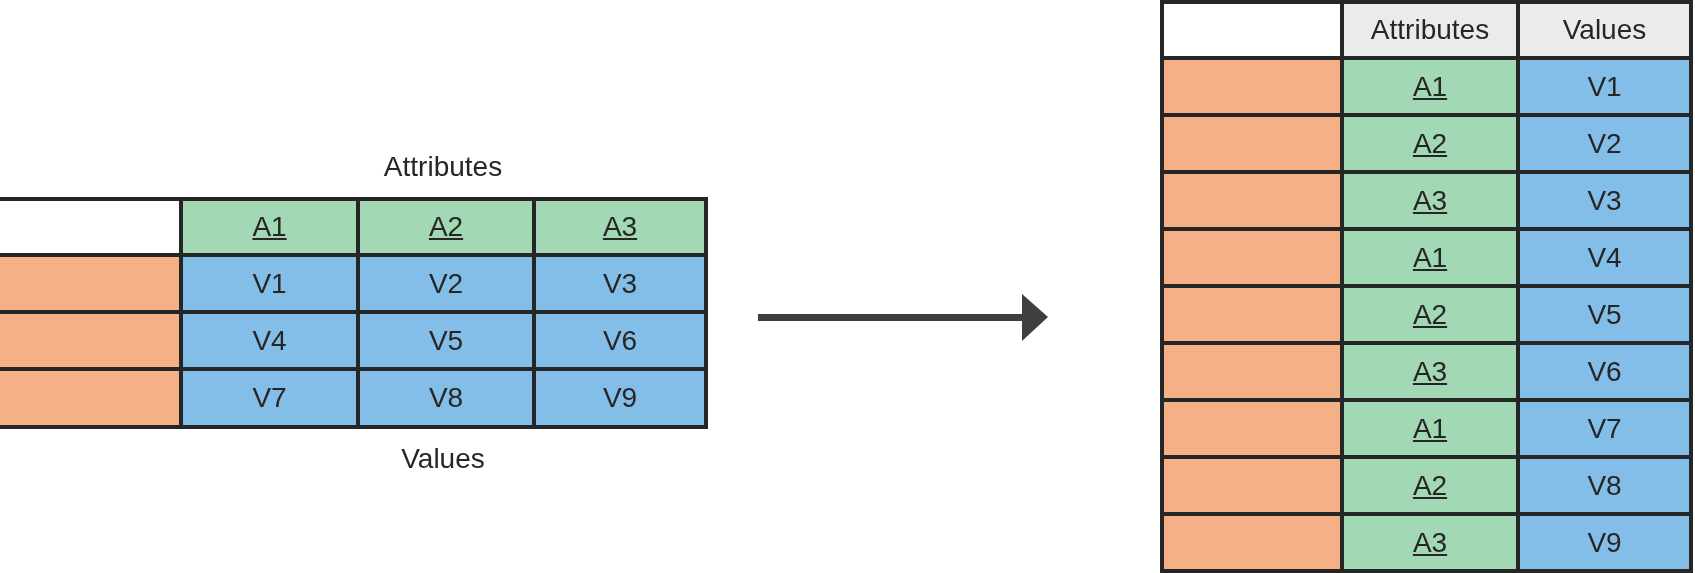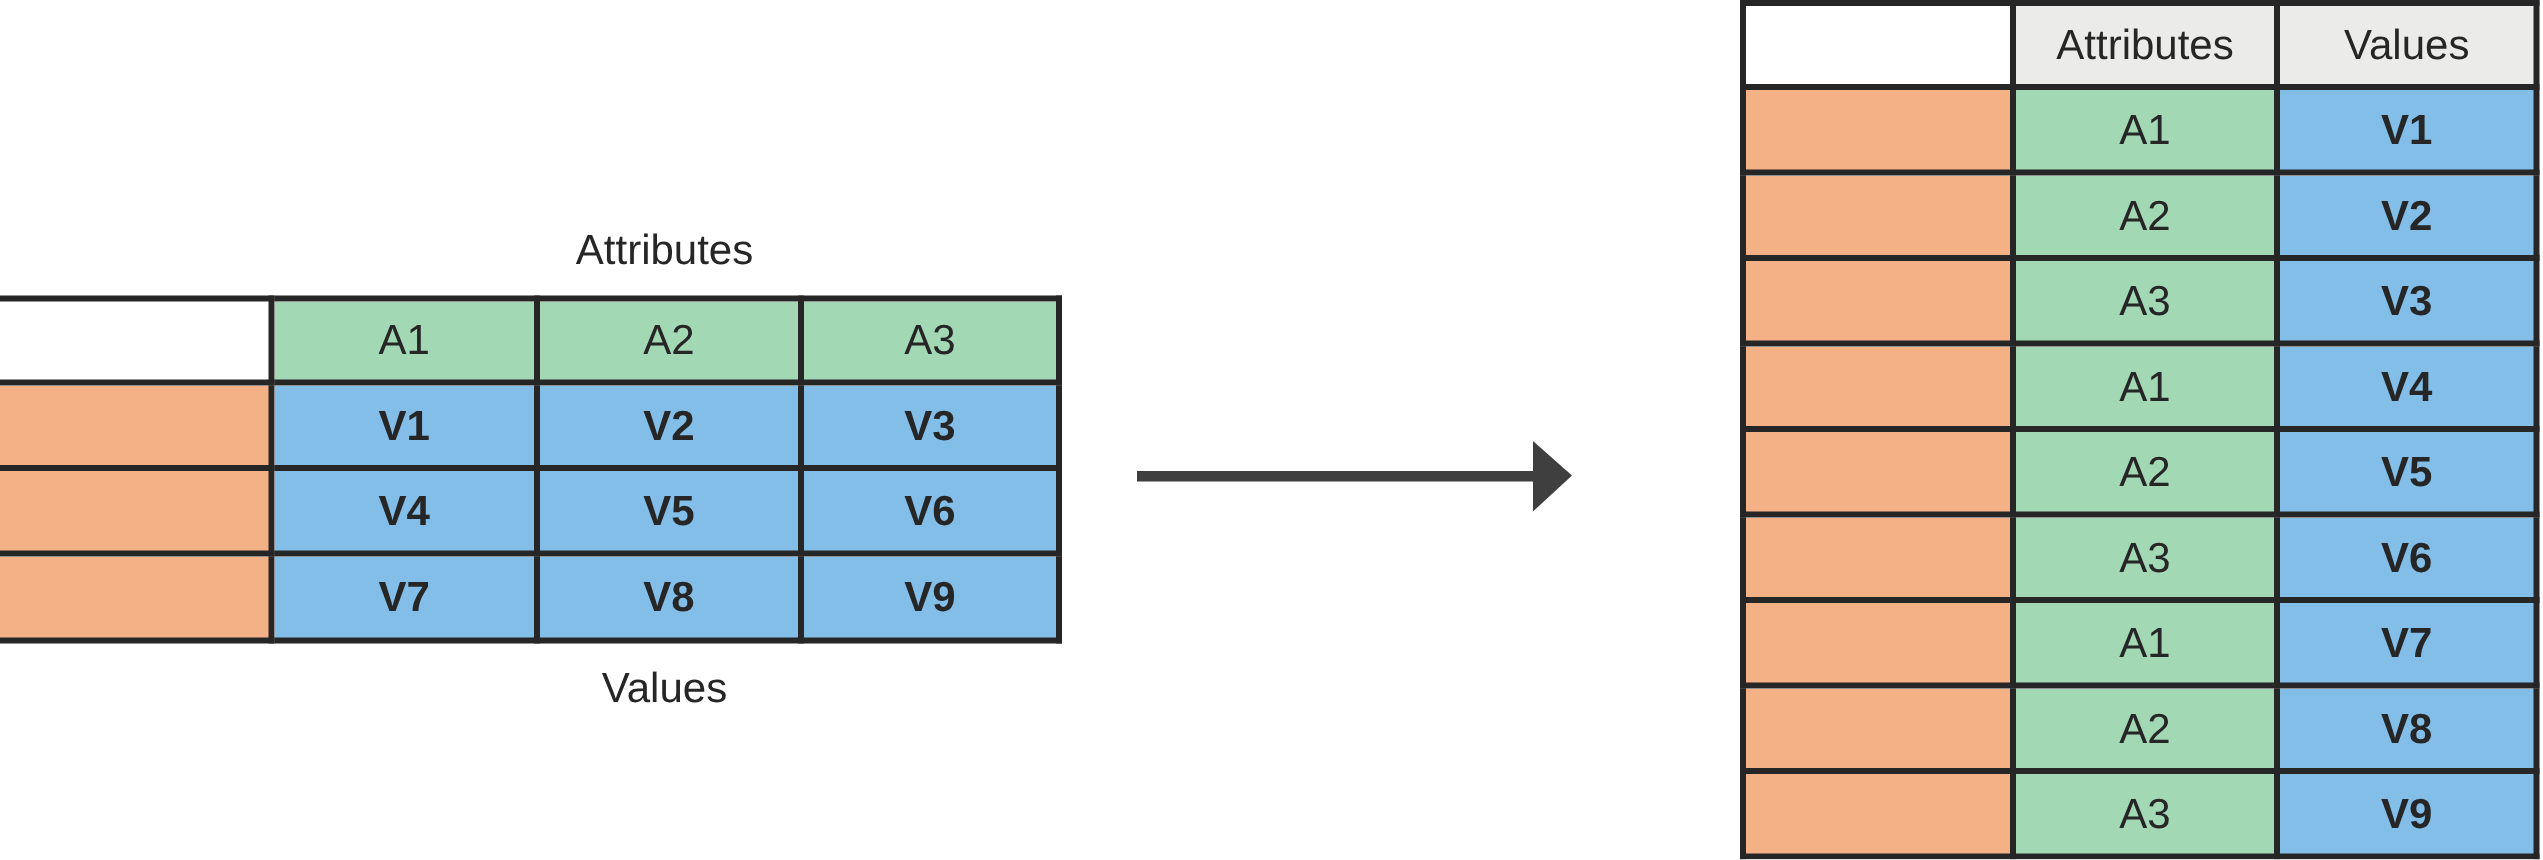--- a/index.html
+++ b/index.html
@@ -22,22 +22,22 @@
     border: 4px solid var(--border, #262626);
     text-align: center;
     vertical-align: middle;
     font-size: 28px;
     line-height: 1;
     padding: 0;
     overflow: hidden;
   }
   td.spacer { border: none; background: transparent; }
   td.cell-orange { background: var(--orange, #F5B186); }
-  td.cell-green  { background: var(--green,  #A2D8B4); }
-  td.cell-blue   { background: var(--blue,   #82BEE8); font-weight: bold; }
+  td.cell-green  { background: var(--green,  #A2D8B4); text-decoration: underline; }
+  td.cell-blue   { background: var(--blue,   #82BEE8); }
   td.cell-gray   { background: var(--header-gray, #EBEBE9); }
 
   .left-table  { left: -5px;  top: 197px; }
   .right-table { left: 1160px; top: 0px; }
 
   .float-label {
     position: absolute;
     left: 178px;
     width: 530px;
     text-align: center;

